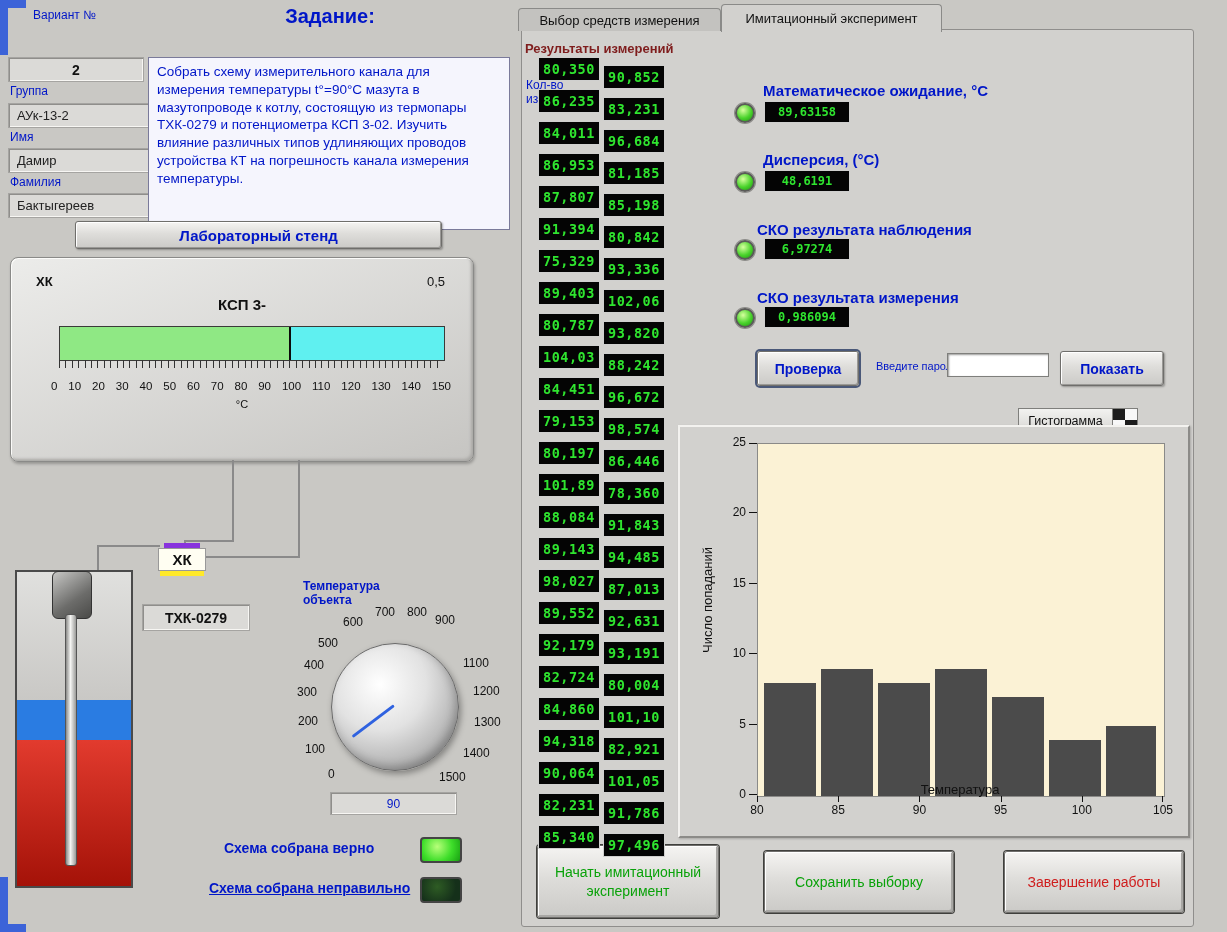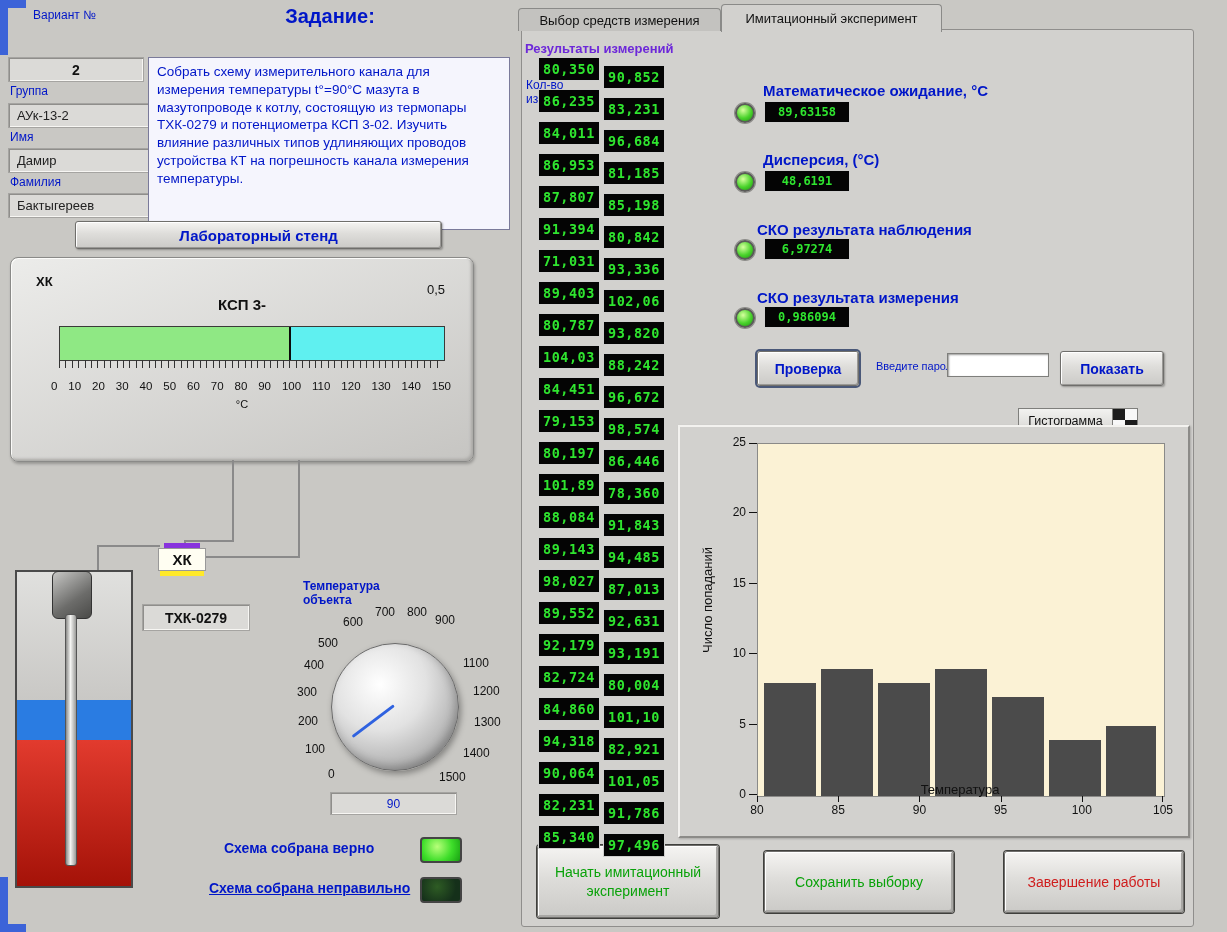--- a/index.html
+++ b/index.html
@@ -20,21 +20,21 @@
   #name-box{left:8px;top:148px;width:134px;height:23px;padding-left:8px;font-size:13px;color:#222;}
   #surname-label{left:10px;top:175px;}
   #surname-box{left:8px;top:193px;width:134px;height:23px;padding-left:8px;font-size:13px;color:#222;}
   
   #task-title{left:240px;top:5px;width:180px;text-align:center;font-size:20px;font-weight:bold;color:#0016c8;}
   #task-box{left:148px;top:57px;width:362px;height:173px;background:#f5f5fd;border:1px solid #7a7a9a;color:#0016c8;font-size:13.5px;line-height:1.32;padding:5px 8px;box-sizing:border-box;}
   #stand-button{left:75px;top:221px;width:365px;height:26px;font-size:15px;font-weight:bold;color:#0016c8;}
   
   #ksp-panel{left:10px;top:257px;width:462px;height:203px;border-radius:8px;background:linear-gradient(160deg,#ececea,#c6c5c2);border:1px solid #8a8a88;box-shadow:inset 1px 1px 0 #fbfbf9,inset -2px -2px 3px #a9a8a5,1px 2px 3px rgba(0,0,0,.25);}
   #ksp-type{left:25px;top:16px;font-size:13px;font-weight:bold;color:#111;}
-  #ksp-class{right:28px;top:24px;font-size:13px;color:#111;}
+  #ksp-class{right:28px;top:16px;font-size:13px;color:#111;}
   #ksp-title{left:0;right:0;top:38px;text-align:center;font-size:15px;font-weight:bold;color:#111;}
   #gauge{left:48px;top:68px;width:384px;height:33px;border:1px solid #3a3a38;display:flex;}
   #gauge-green{background:#8fe884;height:100%;}
   #gauge-cyan{background:#5ff0f0;height:100%;flex:1;}
   #gauge-pointer{top:0;width:2px;height:100%;background:#0b0b0b;}
   #gauge-ticks{left:48px;top:102px;width:384px;height:8px;background:repeating-linear-gradient(90deg,#333 0 1px,transparent 1px 6.4px);}
   #gauge-numbers{left:40px;top:122px;width:400px;display:flex;justify-content:space-between;font-size:11.5px;color:#111;}
   #gauge-unit{left:0;right:0;top:140px;text-align:center;font-size:11px;color:#111;}
   
   .wire{background:#8a8a8a;}
@@ -61,21 +61,21 @@
   
   #led-ok-label{left:224px;top:840px;font-size:14px;font-weight:bold;color:#0016c8;}
   #led-ok{left:420px;top:837px;width:38px;height:22px;border-radius:4px;border:2px solid #444;background:radial-gradient(circle at 40% 35%,#b8ff7a,#3ede2a 55%,#18a012);}
   #led-fail-label{left:209px;top:880px;font-size:14px;font-weight:bold;color:#0016c8;text-decoration:underline;}
   #led-fail{left:420px;top:877px;width:38px;height:22px;border-radius:4px;border:2px solid #444;background:radial-gradient(circle at 40% 35%,#2e5c24,#15301a 70%);}
   
   #tab1{left:518px;top:8px;width:201px;height:22px;background:#c3c2bf;border:1px solid #8a8a88;border-bottom:none;border-radius:4px 4px 0 0;display:flex;align-items:center;justify-content:center;font-size:13px;color:#111;cursor:pointer;}
   #tab2{left:721px;top:4px;width:219px;height:27px;background:#d2d1ce;border:1px solid #8a8a88;border-bottom:none;border-radius:4px 4px 0 0;display:flex;align-items:center;justify-content:center;font-size:13px;color:#111;z-index:3;cursor:pointer;}
   #tab-page{left:521px;top:29px;width:673px;height:898px;background:#d2d1ce;border:1px solid #8f8e8c;border-radius:0 3px 3px 3px;box-sizing:border-box;}
   
-  #meas-header{left:525px;top:41px;font-size:13px;font-weight:bold;color:#6d28d9;z-index:1;}
+  #meas-header{left:525px;top:41px;font-size:13px;font-weight:bold;color:#7f1d1d;z-index:1;}
   #meas-side-label{left:526px;top:78px;width:64px;font-size:12px;color:#0016c8;z-index:0;line-height:1.2;}
   #meas-col1{left:538px;top:57px;display:flex;flex-direction:column;gap:8px;z-index:2;}
   #meas-col2{left:603px;top:65px;display:flex;flex-direction:column;gap:8px;z-index:2;}
   .digit-box{width:60px;height:22px;background:#040404;border:1px solid #d0d0cf;color:#2fe52f;font-family:"DejaVu Sans Mono",monospace;font-weight:bold;font-size:13.5px;display:flex;align-items:center;justify-content:center;letter-spacing:.5px;overflow:hidden;white-space:nowrap;}
   
   .stat-label{font-size:15px;font-weight:bold;color:#0016c8;}
   .stat-led{width:16px;height:16px;border-radius:50%;border:2px solid #5a5a58;background:radial-gradient(circle at 38% 32%,#d6ff9e,#49d32b 55%,#1f8f15);box-shadow:0 0 0 1px #8d8c89;}
   .stat-value{width:84px;height:20px;font-size:12px;}
   #stat1-label{left:763px;top:82px;} #stat1-led{left:735px;top:103px;} #stat1-value{left:764px;top:101px;}
   #stat2-label{left:763px;top:151px;} #stat2-led{left:735px;top:172px;} #stat2-value{left:764px;top:170px;}
@@ -221,21 +221,21 @@
 
   <div class="abs" id="meas-header">Результаты измерений</div>
   <div class="abs" id="meas-side-label">Кол-во измерений</div>
   <div class="abs" id="meas-col1">
       <div class="digit-box">80,350</div>
       <div class="digit-box">86,235</div>
       <div class="digit-box">84,011</div>
       <div class="digit-box">86,953</div>
       <div class="digit-box">87,807</div>
       <div class="digit-box">91,394</div>
-      <div class="digit-box">71,031</div>
+      <div class="digit-box">75,329</div>
       <div class="digit-box">89,403</div>
       <div class="digit-box">80,787</div>
       <div class="digit-box">104,03</div>
       <div class="digit-box">84,451</div>
       <div class="digit-box">79,153</div>
       <div class="digit-box">80,197</div>
       <div class="digit-box">101,89</div>
       <div class="digit-box">88,084</div>
       <div class="digit-box">89,143</div>
       <div class="digit-box">98,027</div>

